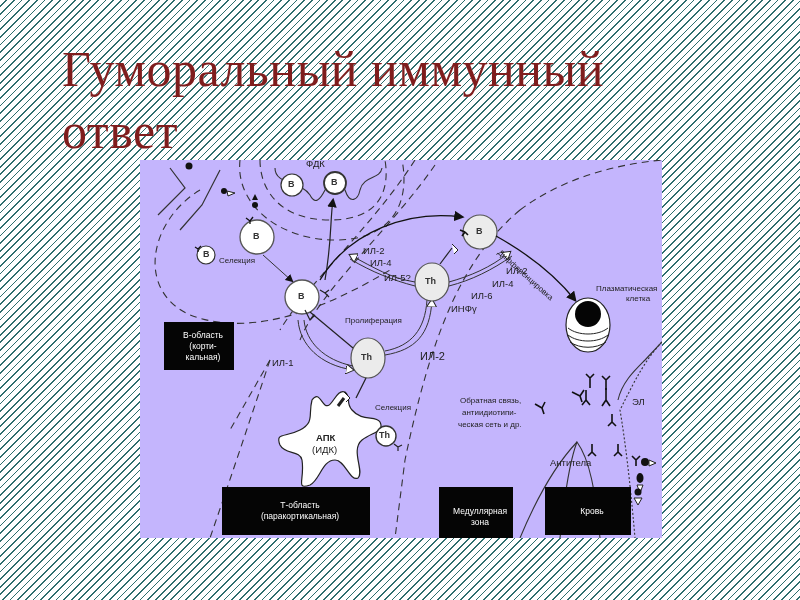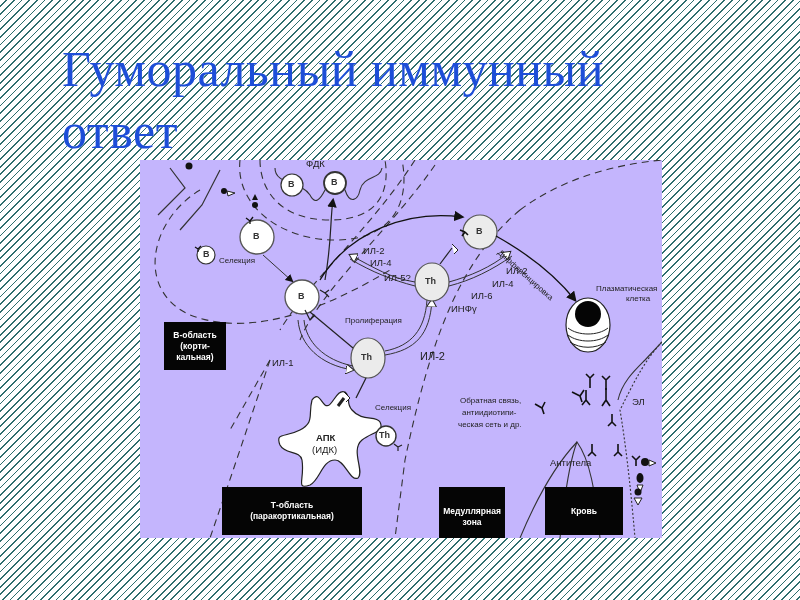--- a/index.html
+++ b/index.html
@@ -5,38 +5,38 @@
   html, body { margin:0; padding:0; }
   body {
     width:800px; height:600px; overflow:hidden; position:relative;
     background-color:#ffffff;
     background-image: repeating-linear-gradient(135deg, #ffffff 0px, #ffffff 4.2px, #2f6e6e 4.2px, #2f6e6e 5.4px);
     font-family:"Liberation Sans", sans-serif;
   }
   .slide-title {
     position:absolute; left:62px; top:38px; width:600px;
     font-family:"Liberation Serif", "DejaVu Serif", serif;
-    font-size:50px; line-height:62px; color:#1d4ed8;
+    font-size:50px; line-height:62px; color:#7f1d1d;
     letter-spacing:0.5px; margin:0; font-weight:normal;
     text-shadow: 0 0 1px #ffffff;
   }
   .diagram {
     position:absolute; left:140px; top:160px; width:522px; height:378px;
     background:#c4b5fd; overflow:hidden;
   }
   .diagram svg { position:absolute; left:0; top:0; }
   .lbl { position:absolute; font-family:"Liberation Sans", sans-serif; color:#222; white-space:nowrap; }
   .small { font-size:8px; }
   .med { font-size:9.5px; }
   .cellname { font-size:9px; font-weight:bold; color:#333; }
   .zone {
     position:absolute; background:#050505; color:#ffffff;
-    font-family:"Liberation Sans", sans-serif; font-weight:bold;
+    font-family:"Liberation Sans", sans-serif; font-weight:normal;
     font-size:8.5px; text-align:center; display:flex; flex-direction:column;
-    justify-content:center; align-items:center; line-height:11px;
+    justify-content:center; align-items:center; line-height:11px;padding-left:8px;
   }
 </style>
 </head>
 <body>
 
 <h1 class="slide-title">
   <span>Гуморальный иммунный</span><br>
   <span>ответ</span>
 </h1>
 

